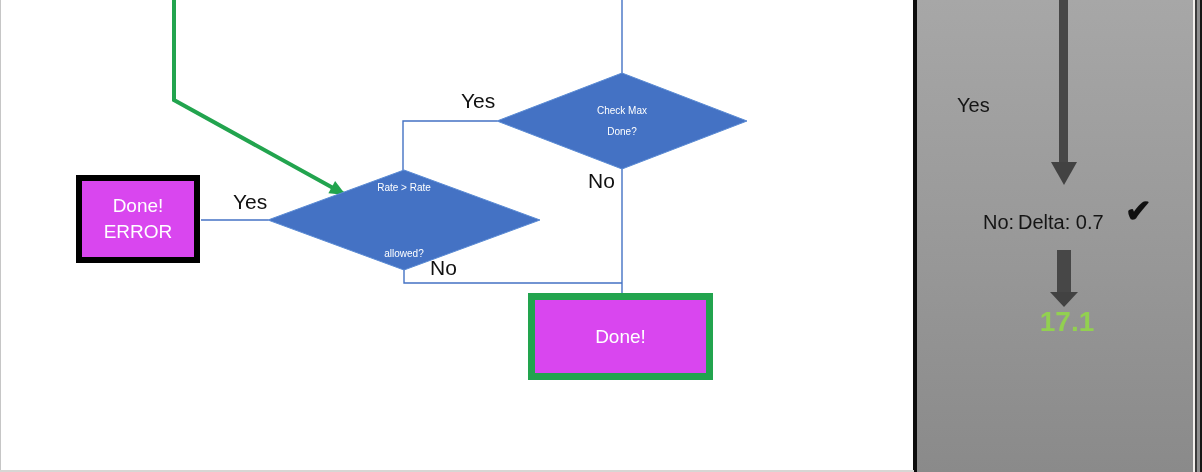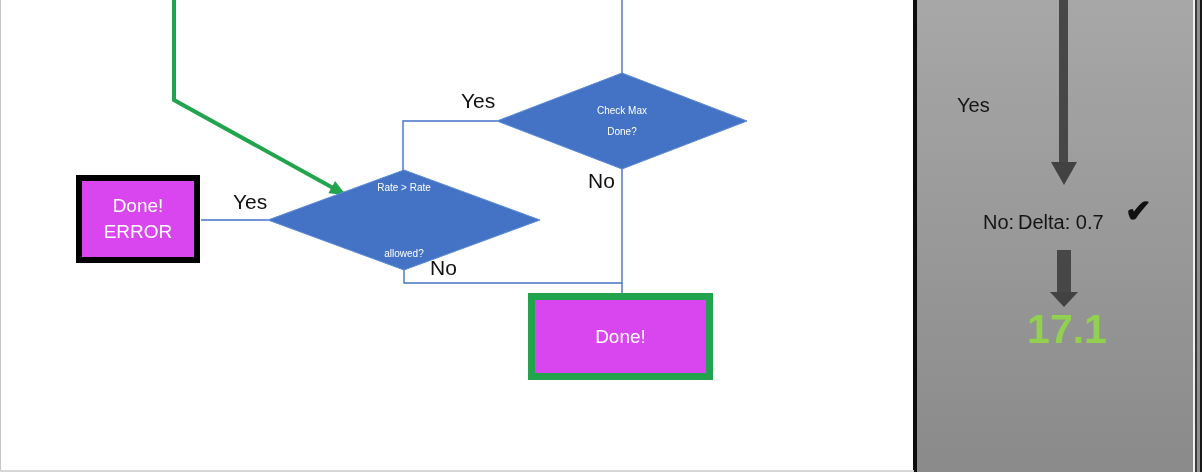--- a/index.html
+++ b/index.html
@@ -79,21 +79,21 @@
     position: absolute; left: 208px; top: 192px;
     color: #111111; font-size: 32px; font-weight: bold;
   }
   .panel-arrow { position: absolute; }
   .panel-arrow-big { left: 133px; top: 0; }
   .panel-arrow-small { left: 133px; top: 250px; }
   .panel-result {
     position: absolute; left: 95px; top: 306px; width: 110px;
     text-align: center;
     color: #92D050;
-    font-size: 41px; font-weight: bold;
+    font-size: 28px; font-weight: bold;
   }
 
   .strip { position: absolute; top: 0; height: 472px; }
   .strip-slide-edge { left: 913px; width: 4px; background: #0d0d0d; }
   .strip-white { left: 1193px; width: 2px; background: #f2efec; }
   .strip-dark { left: 1195px; width: 2px; background: #3b3b3b; }
   .strip-gray { left: 1197px; width: 3px; background: #8e8e8e; }
   .strip-black { left: 1200px; width: 2px; background: #161616; }
 </style>
 </head>

